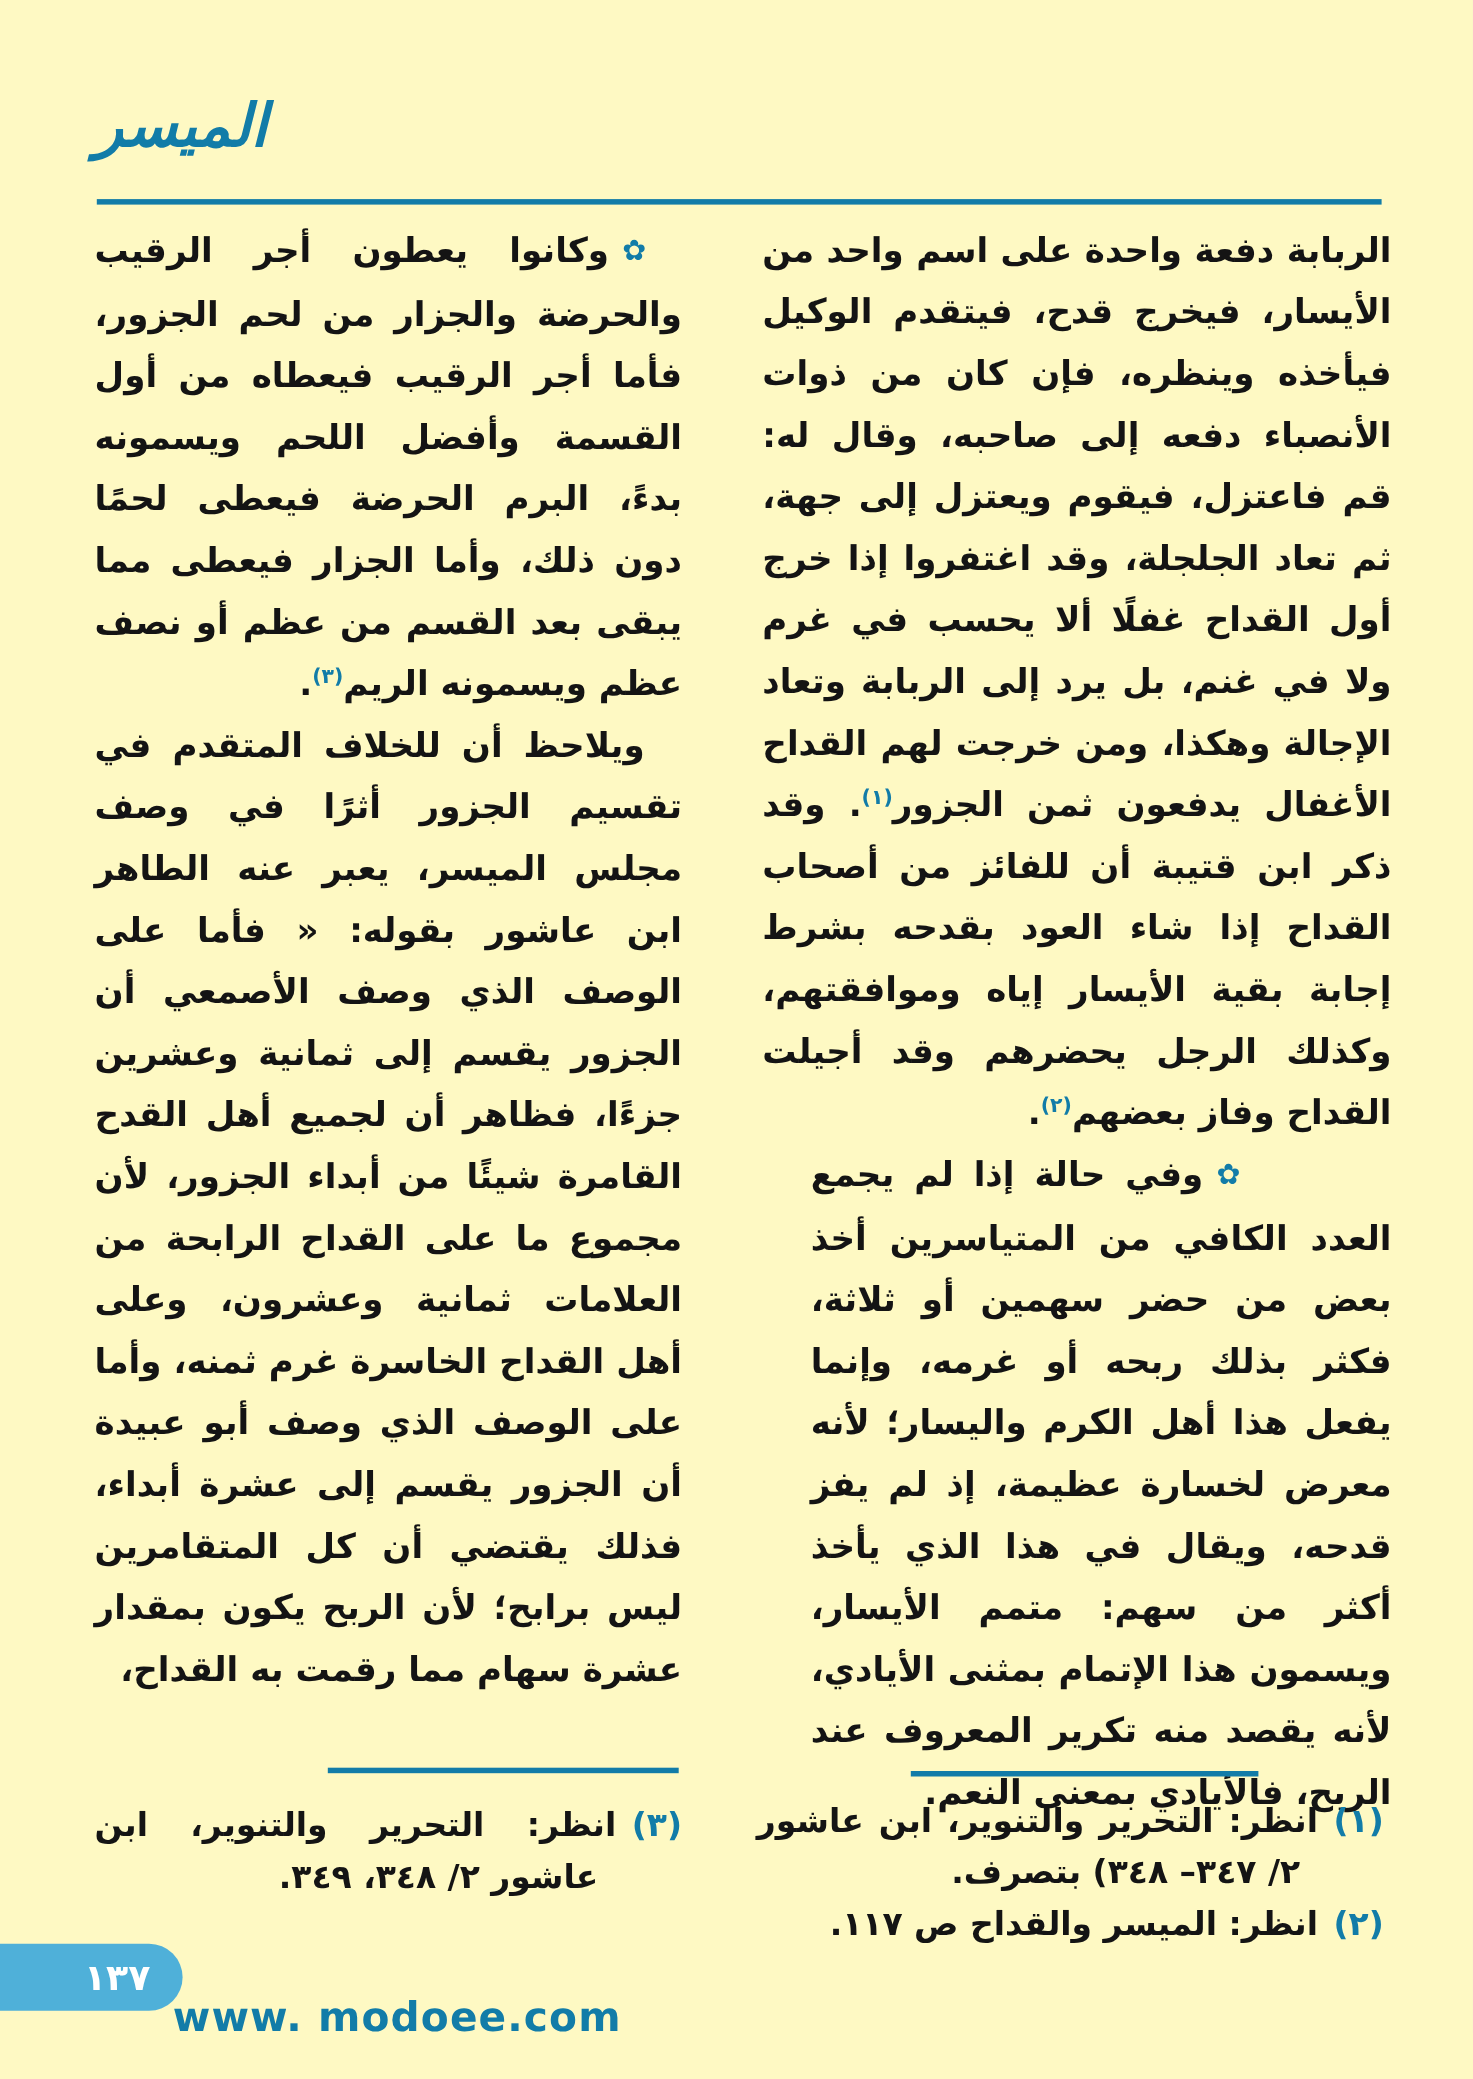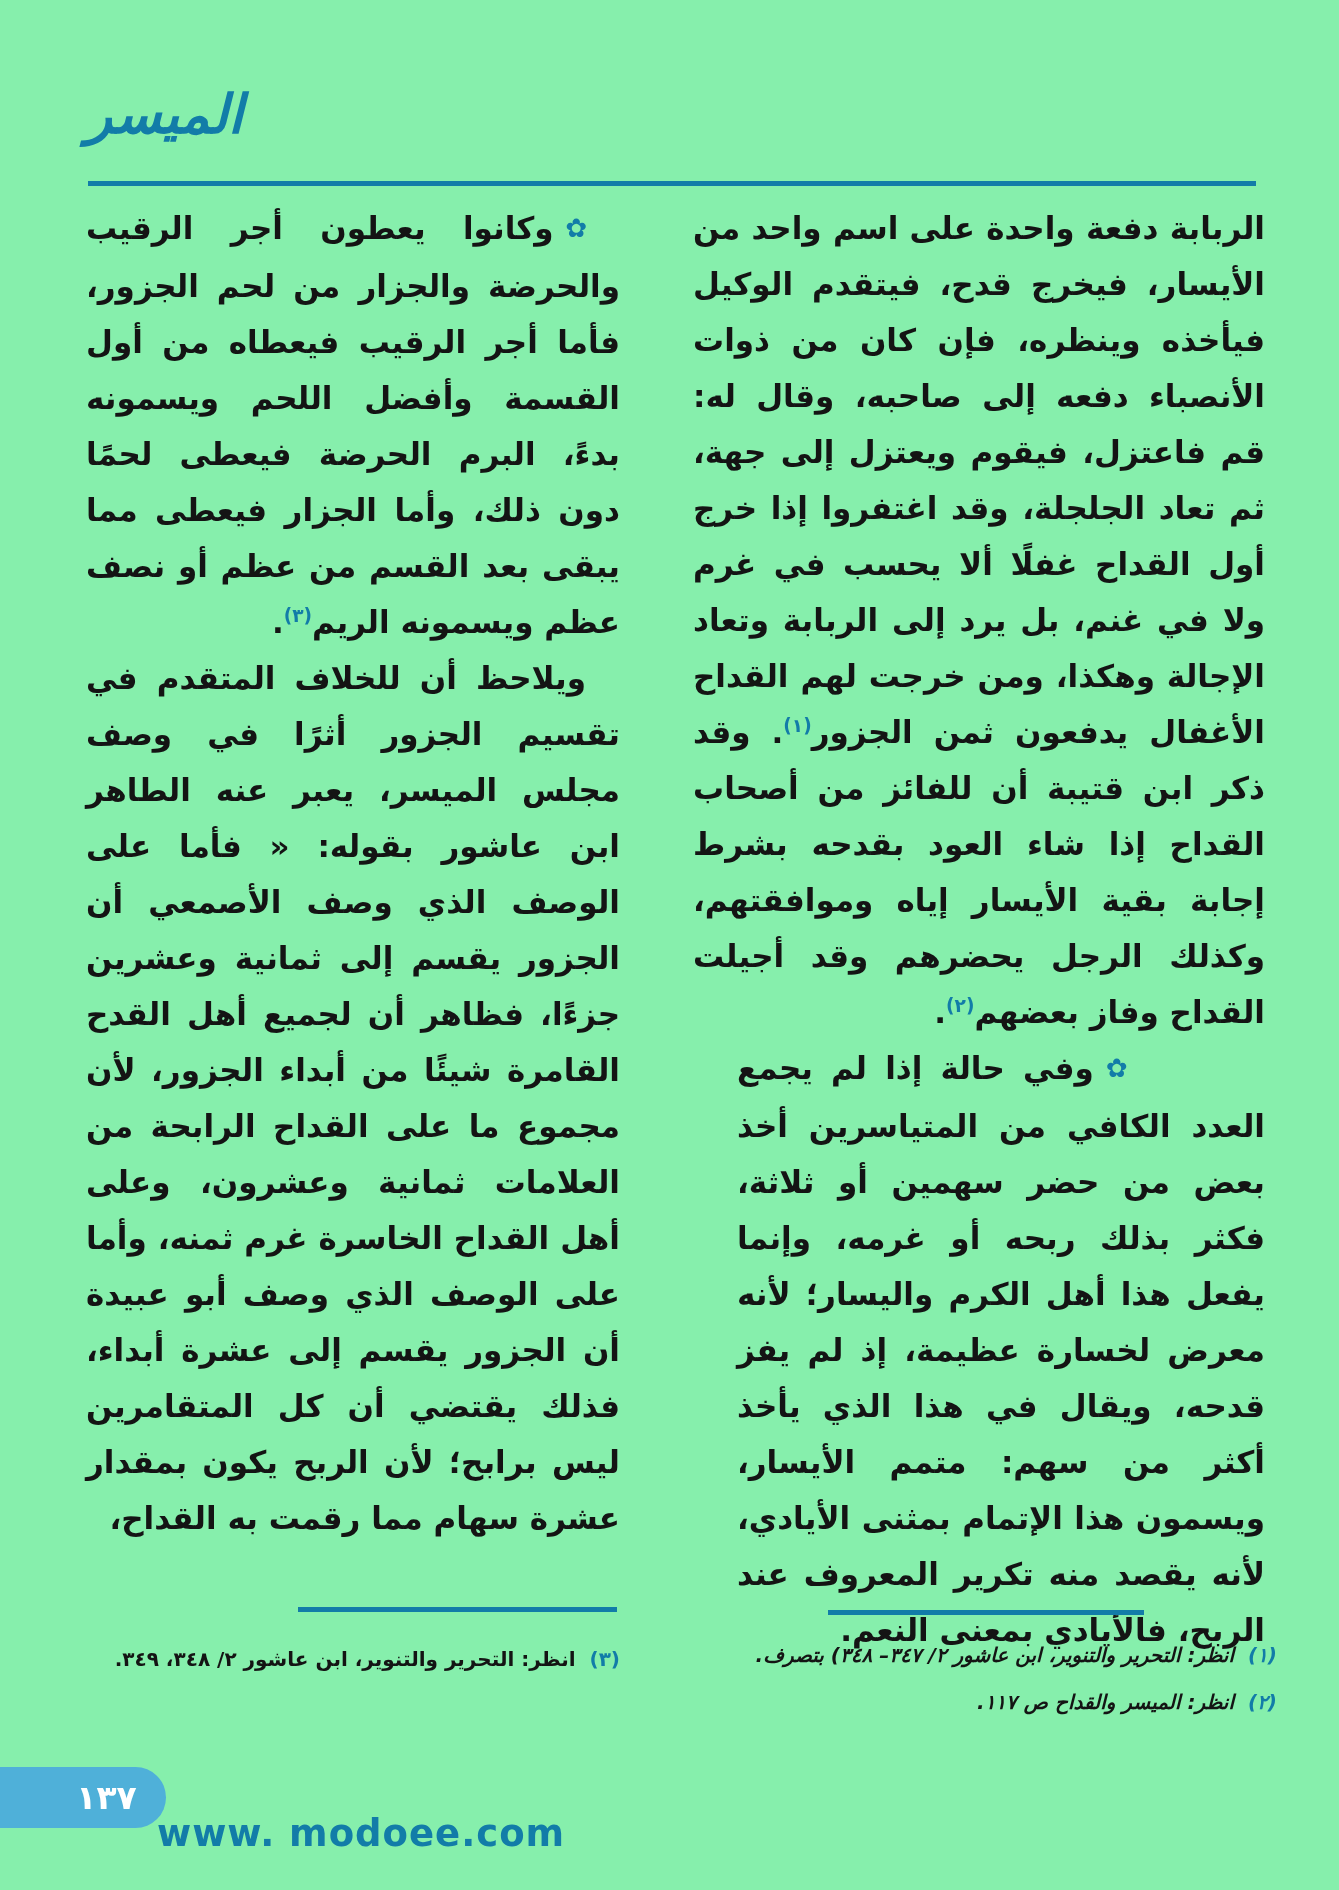--- a/index.html
+++ b/index.html
@@ -1,19 +1,19 @@
 <!DOCTYPE html>
 <html lang="ar" style="--accent: #127ca8; --pill: #4fb0d9; --ink: #141414;"><head>
 <meta charset="utf-8">
 <style>
   html,body{margin:0;padding:0;background:#e8e8e8;}
   .page{
     position:relative;
     width:1339px;height:1890px;
-    background:#86efac;
+    background:#fef9c3;
     margin:0 auto;
     overflow:hidden;
     font-family:"DejaVu Sans",sans-serif;
   }
   .title{
     position:absolute;left:86px;top:88px;
     color:var(--accent);
     font-size:54px;font-weight:bold;font-style:italic;
     line-height:1;
     direction:rtl;
@@ -54,25 +54,25 @@
   .fn-sep{
     position:absolute;height:5px;
     background:var(--accent);
   }
   .fn-sep-right{left:828px;top:1610px;width:316px;}
   .fn-sep-left{left:298px;top:1607px;width:319px;}
   .fns{
     position:absolute;
     direction:rtl;
     color:var(--ink);
-    font-size:20px;
+    font-size:30px;
     line-height:47px;
     font-weight:bold;
   }
-  .fns-right{right:62px;top:1632px;width:570px;font-style:italic;}
+  .fns-right{right:81px;top:1632px;width:570px;}
   .fns-left{left:86px;top:1636px;width:534px;}
   .fn{
     padding-right:76px;
     text-indent:-76px;
     text-align:justify;
   }
   .fn-marker{color:var(--accent);margin-left:14px;}
   .page-pill{
     position:absolute;left:0;top:1767px;
     width:119px;height:61px;

